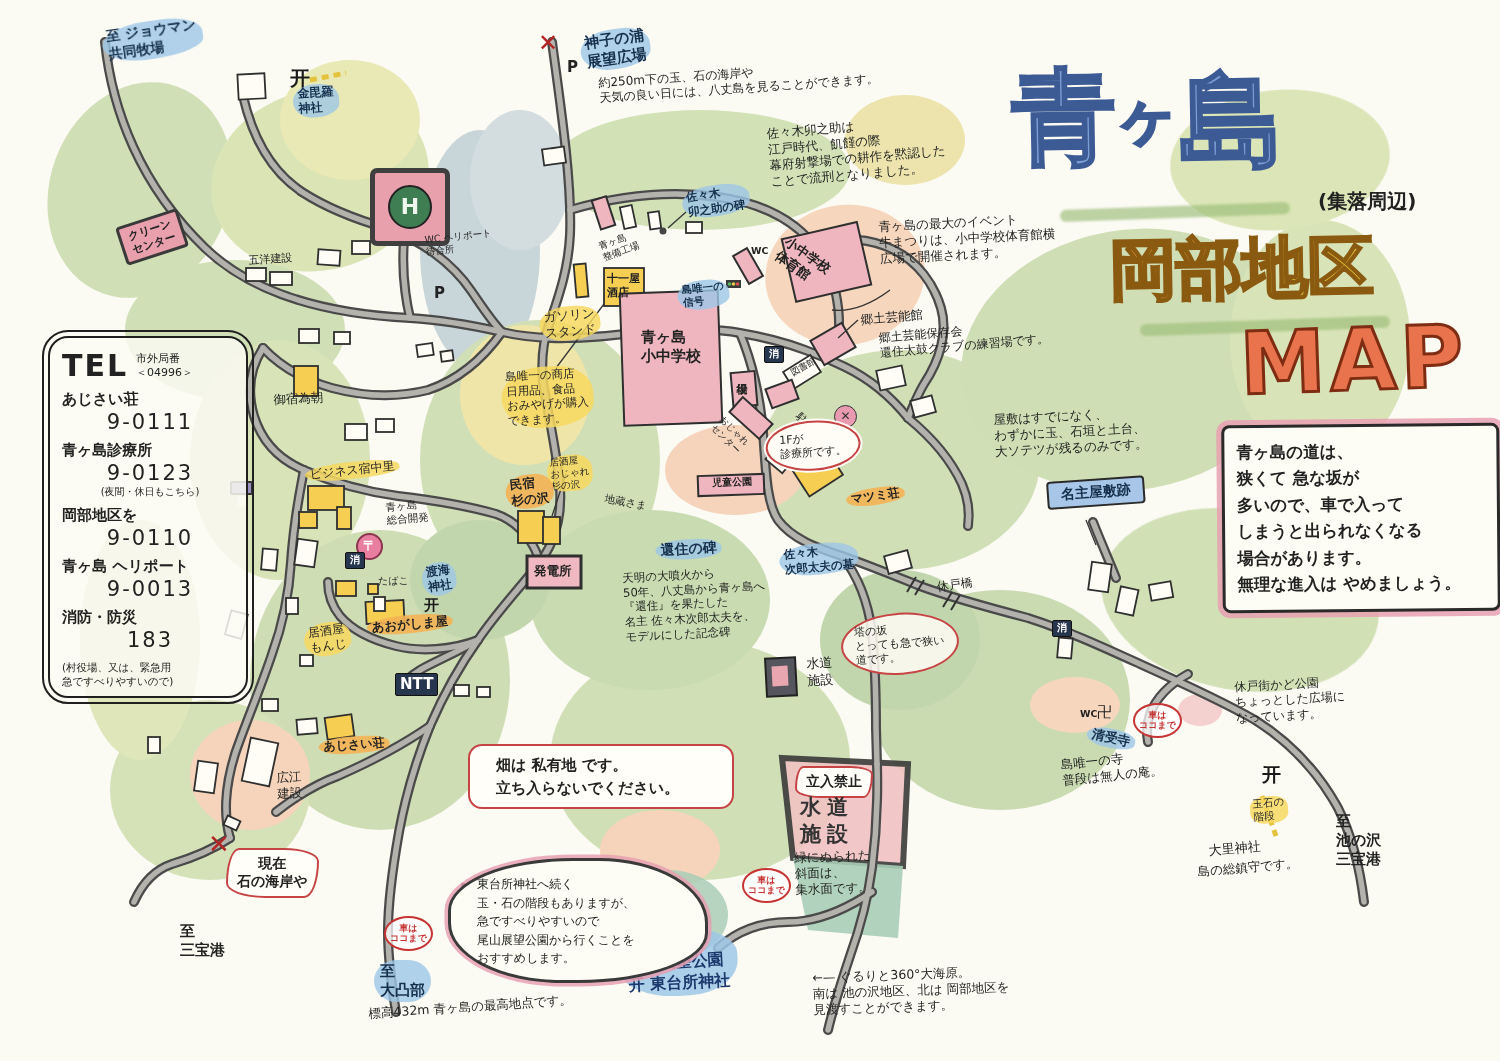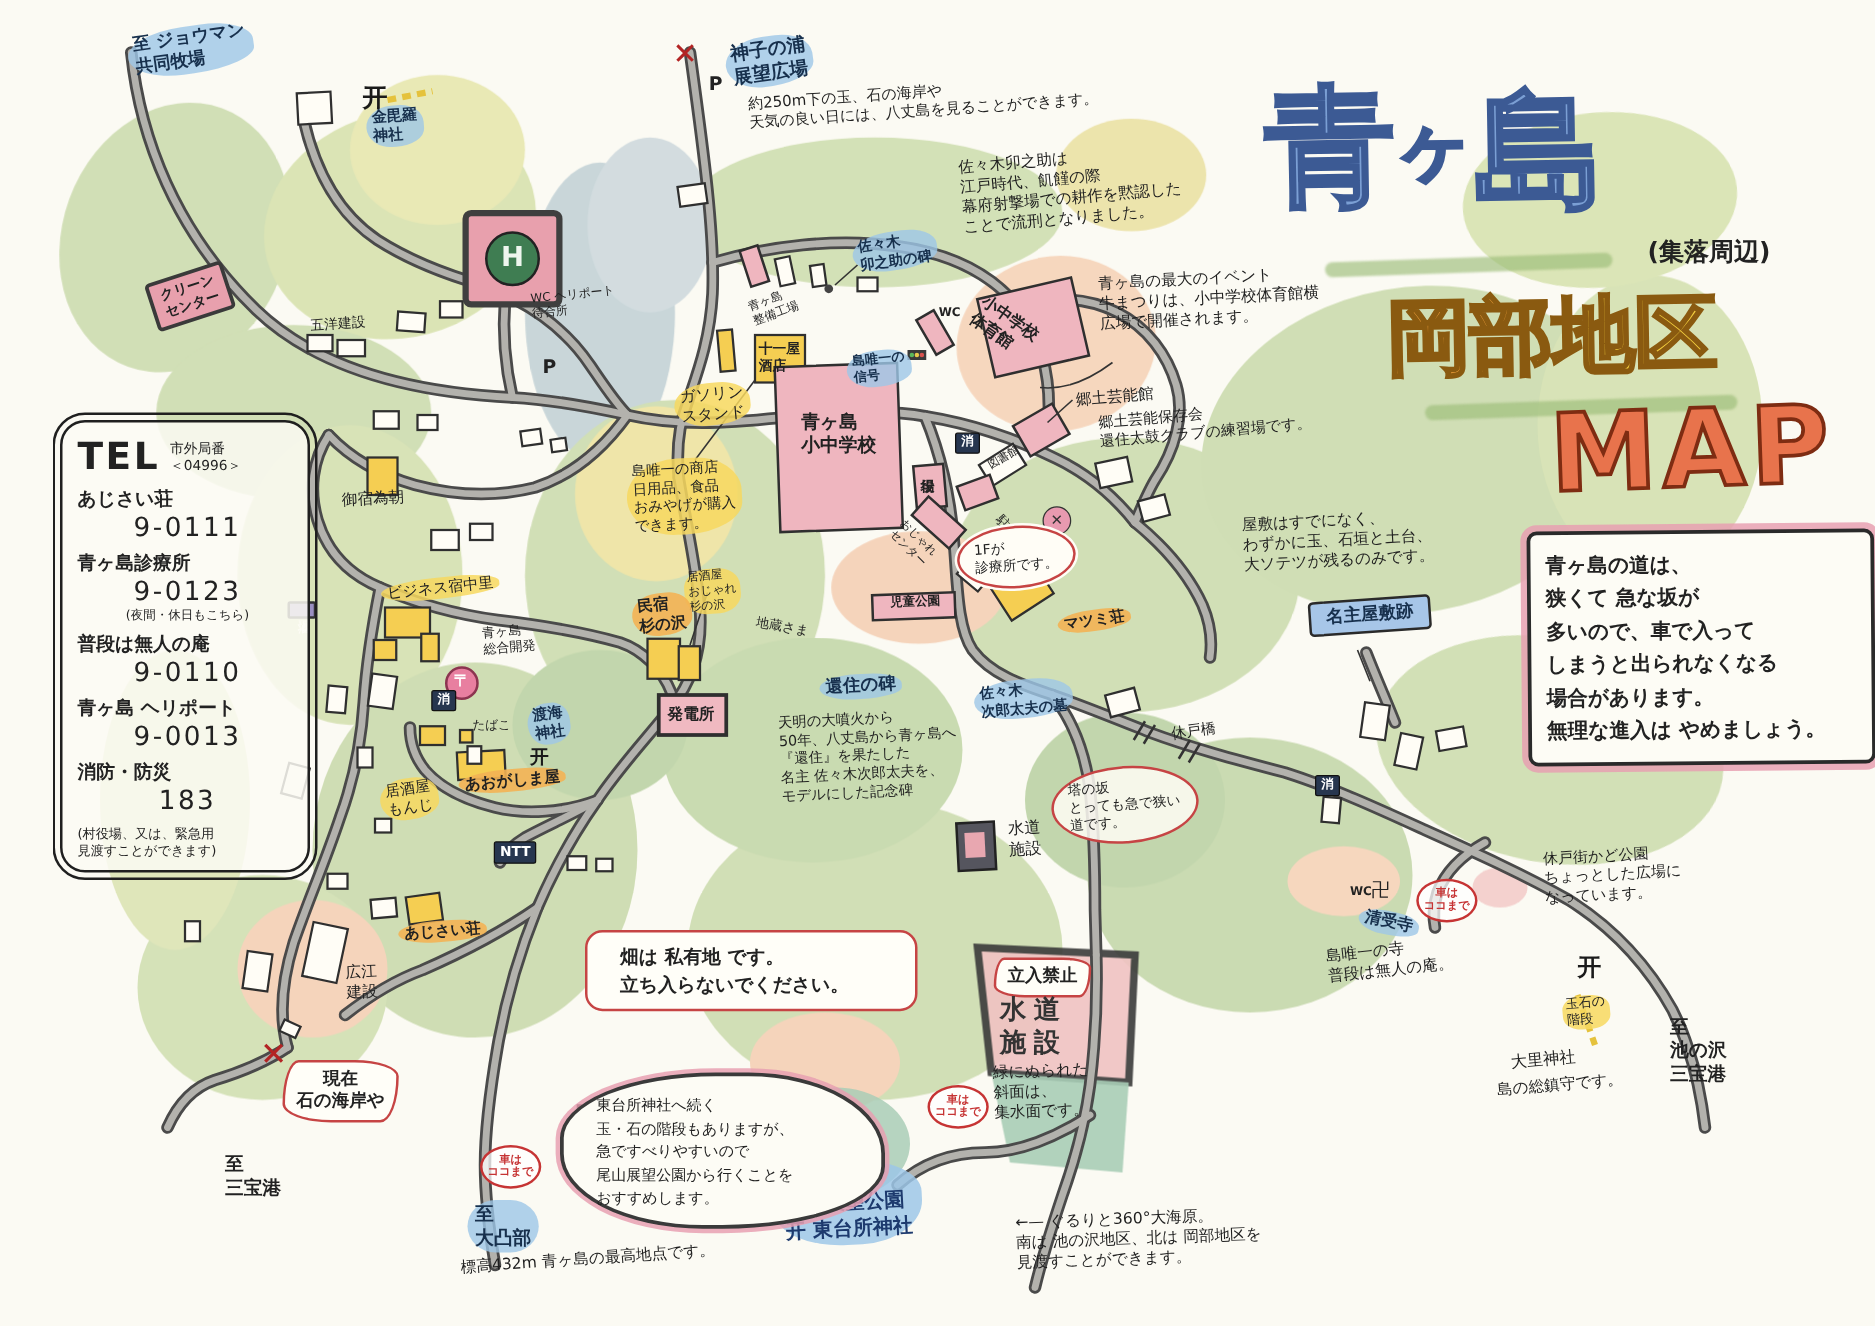--- a/index.html
+++ b/index.html
@@ -286,29 +286,29 @@
       <div id="tel-title">TEL</div>
       <div id="tel-area">市外局番
 ＜04996＞</div>
     </div>
     <div id="tel-entries">
         <div class="tel-name">あじさい荘</div>
         <div class="tel-num">9-0111</div>
         <div class="tel-name">青ヶ島診療所</div>
         <div class="tel-num">9-0123</div>
         <div class="tel-sub">(夜間・休日もこちら)</div>
-        <div class="tel-name">普段は無人の庵</div>
+        <div class="tel-name">岡部地区を</div>
         <div class="tel-num">9-0110</div>
         <div class="tel-name">青ヶ島 ヘリポート</div>
         <div class="tel-num">9-0013</div>
         <div class="tel-name">消防・防災</div>
         <div class="tel-num">183</div>
       </div>
     <div id="tel-foot">(村役場、又は、緊急用
-見渡すことができます)</div>
+急ですべりやすいので)</div>
   </div>
 
   <div class="fixed" id="road-warning">青ヶ島の道は、
 狭くて 急な坂が
 多いので、車で入って
 しまうと出られなくなる
 場合があります。
 無理な進入は やめましょう。</div>
   <div class="fixed" id="bubble-note">東台所神社へ続く
 玉・石の階段もありますが、
@@ -395,21 +395,21 @@
       <div class="it lbl" style="left: 606px; top: 492px; font-size: 10.5px; transform: rotate(10deg);">地蔵さま</div>
       <div class="it yellow-sm" style="left: 546px; top: 457px; font-size: 9.5px; transform: rotate(-5deg);">居酒屋
 おじゃれ
 杉の沢</div>
       <div class="it orange" style="left: 504px; top: 477px; font-size: 12.5px; transform: rotate(-6deg);">民宿
 杉の沢</div>
       <div class="it bld" style="left: 534px; top: 563px; font-size: 12.5px;">発電所</div>
       <div class="it orange" style="left: 366px; top: 619px; font-size: 12.5px; transform: rotate(-5deg);">あおがしま屋</div>
       <div class="it yellow" style="left: 302px; top: 626px; font-size: 12px; transform: rotate(-8deg);">居酒屋
 もんじ</div>
-      <div class="it navy" style="left: 395px; top: 673px; font-size: 11px;">NTT</div>
+      <div class="it navy" style="left: 395px; top: 673px; font-size: 15px;">NTT</div>
       <div class="it orange" style="left: 318px; top: 739px; font-size: 12px; transform: rotate(-4deg);">あじさい荘</div>
       <div class="it lbl-md" style="left: 276px; top: 770px; font-size: 12.5px; transform: rotate(-3deg);">広江
 建設</div>
       <div class="it blue" style="left: 655px; top: 541px; font-size: 14px; transform: rotate(-3deg);">還住の碑</div>
       <div class="it note" style="left: 622px; top: 571px; font-size: 11.5px; transform: rotate(-3deg);">天明の大噴火から
 50年、八丈島から青ヶ島へ
 『還住』を果たした
 名主 佐々木次郎太夫を、
 モデルにした記念碑</div>
       <div class="it blue" style="left: 778px; top: 547px; font-size: 11.5px; transform: rotate(-5deg);">佐々木

